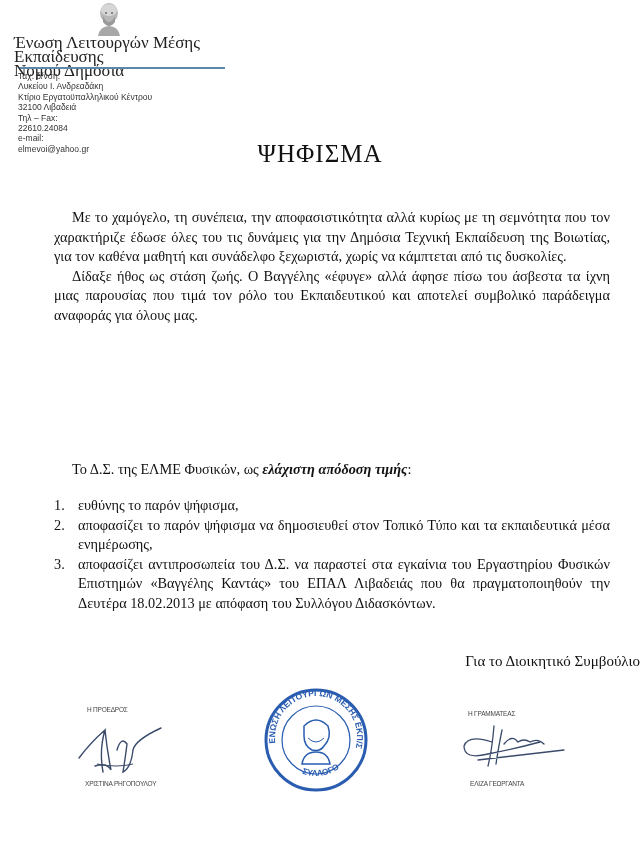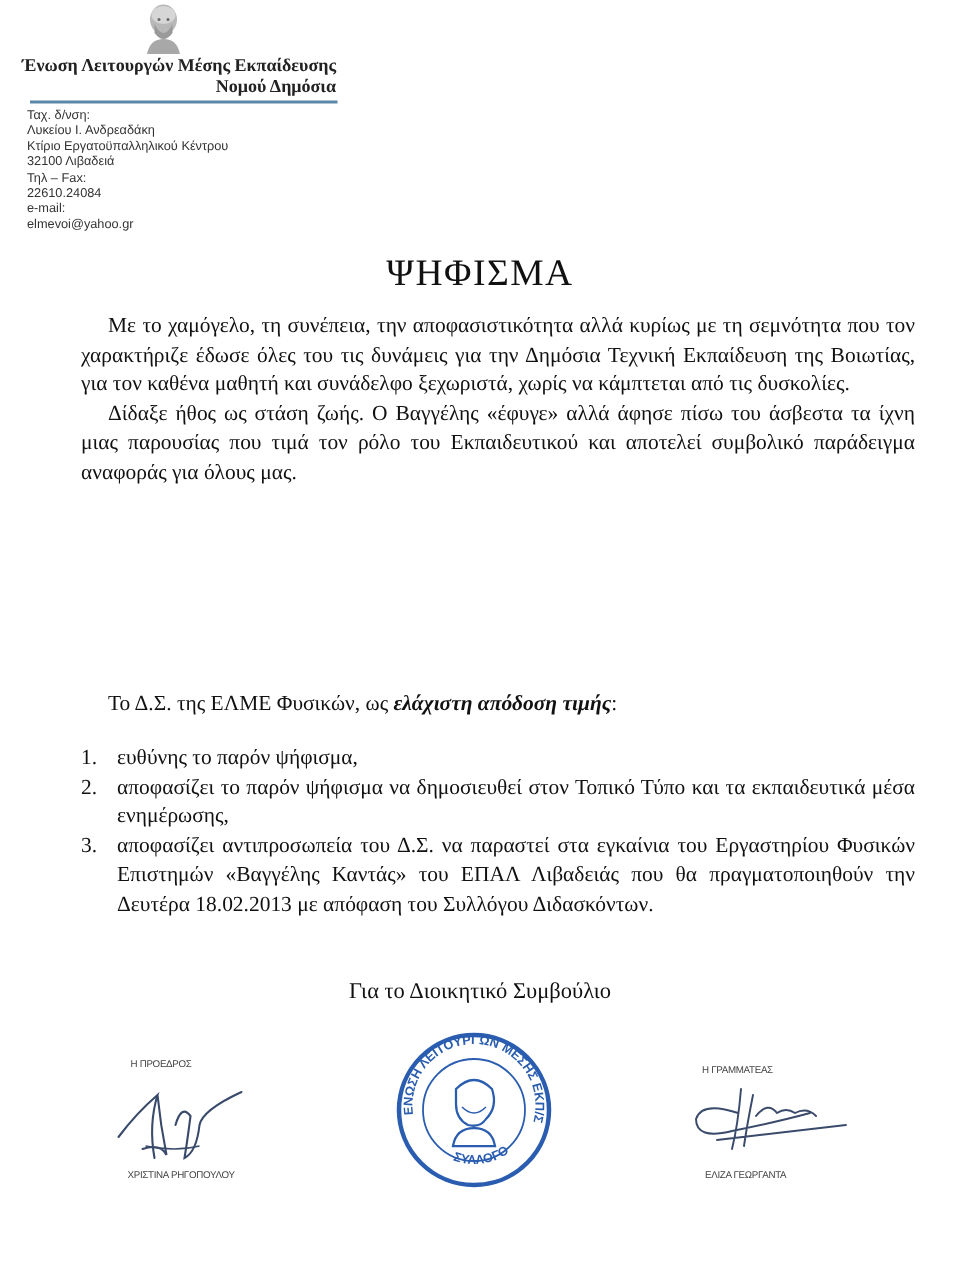--- a/index.html
+++ b/index.html
@@ -1,47 +1,47 @@
 <!DOCTYPE html>
 <html><head>
 <meta charset="utf-8">
 <style>
   html, body { margin: 0; padding: 0; background: #ffffff; }
   body { width: 640px; height: 848px; position: relative; overflow: hidden;
          font-family: "Liberation Serif", "DejaVu Serif", serif; color: #111; }
 
   .letterhead { position: absolute; left: 14px; top: 0; width: 200px; }
   .bust { position: absolute; left: 80px; top: 2px; width: 30px; height: 34px; }
-  .org-name { position: absolute; left: 0; top: 36px; width: 210px; text-align: right;
-              font-size: 12px; line-height: 14px; font-weight: bold; color: #222; }
+  .org-name { position: absolute; left: 0; top: 36px; width: 210px; text-align: left;
+              font-size: 17px; line-height: 14px; font-weight: normal; color: #222; }
   .head-rule { position: absolute; left: 6px; top: 67px; width: 205px; height: 1.5px; background: #5b87a8; }
   .contact { position: absolute; left: 4px; top: 71px; font-family: "Liberation Sans", "DejaVu Sans", sans-serif;
              font-size: 8.5px; line-height: 10.4px; color: #333; }
   .contact-row { display: flex; flex-direction: column; }
   .contact-label { width: 52px; }
   .contact-val { }
 
   .title { position: absolute; left: 0; top: 140px; width: 640px; text-align: center;
-           font-size: 25px; letter-spacing: 1px; color: #111; margin-top: 29px; }
+           font-size: 25px; letter-spacing: 1px; color: #111; }
 
   .body-text { position: absolute; left: 54px; top: 208px; width: 556px;
                font-size: 14.3px; line-height: 19.5px; text-align: justify; }
   .body-text p { margin: 0; text-indent: 18px; }
   .body-text b { font-weight: bold; }
 
   .intro { position: absolute; left: 72px; top: 460px; font-size: 14.3px; line-height: 19.5px; }
   .intro b { font-weight: bold; font-style: italic; }
 
   .resolutions { position: absolute; left: 54px; top: 496px; width: 556px; margin: 0; padding: 0;
                  list-style: none; font-size: 14.3px; line-height: 19.5px; }
   .resolutions li { display: flex; text-align: justify; }
   .resolutions .num { width: 24px; flex: none; }
   .resolutions .txt { flex: 1; }
 
-  .closing { position: absolute; left: 0; top: 653px; width: 640px; text-align: center; font-size: 15px; }
+  .closing { position: absolute; left: 0; top: 653px; width: 640px; text-align: right; font-size: 15px; }
 
   .sig-block { position: absolute; font-family: "Liberation Sans", "DejaVu Sans", sans-serif;
                font-size: 6.5px; color: #444; letter-spacing: -0.2px; }
   .sig-left { left: 87px; top: 706px; width: 120px; }
   .sig-right { left: 468px; top: 710px; width: 130px; }
   .sig-role { display: block; }
   .sig-name { display: block; position: absolute; }
   .sig-left .sig-name { top: 74px; left: -2px; }
   .sig-right .sig-name { top: 70px; left: 2px; }
   .sig-svg { position: absolute; }

